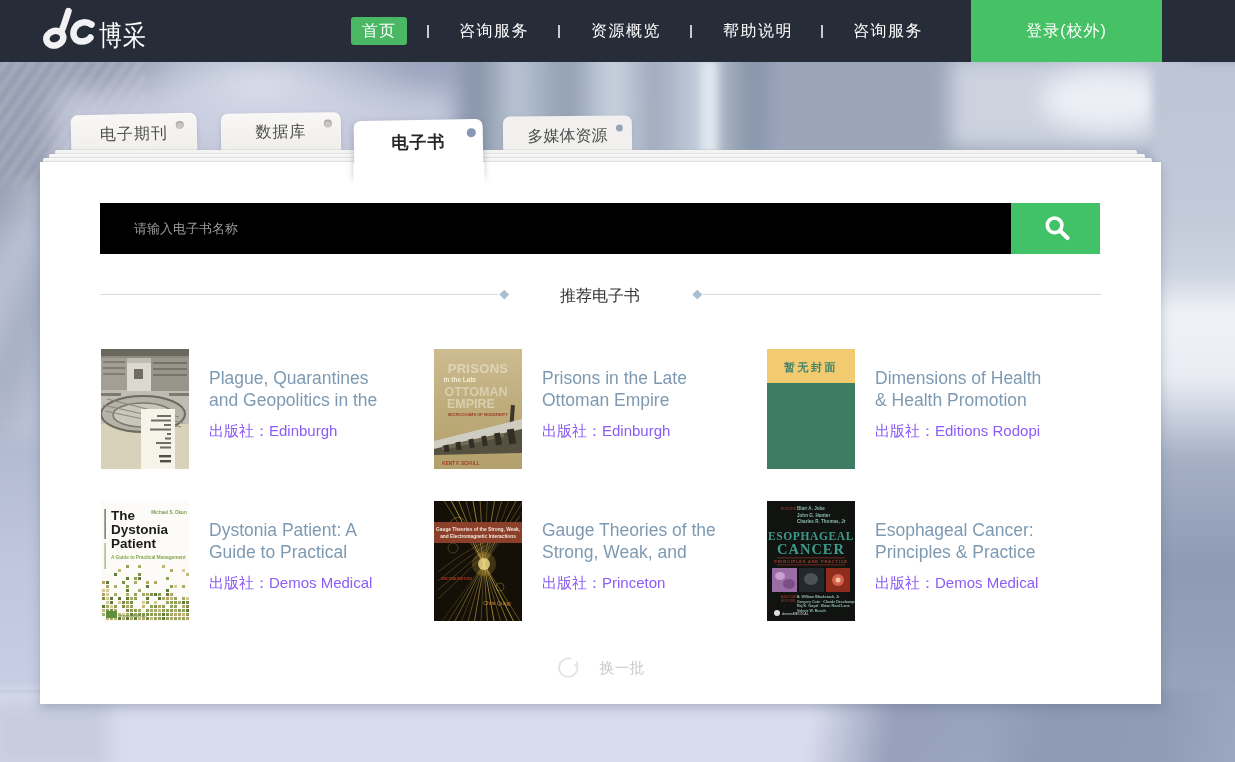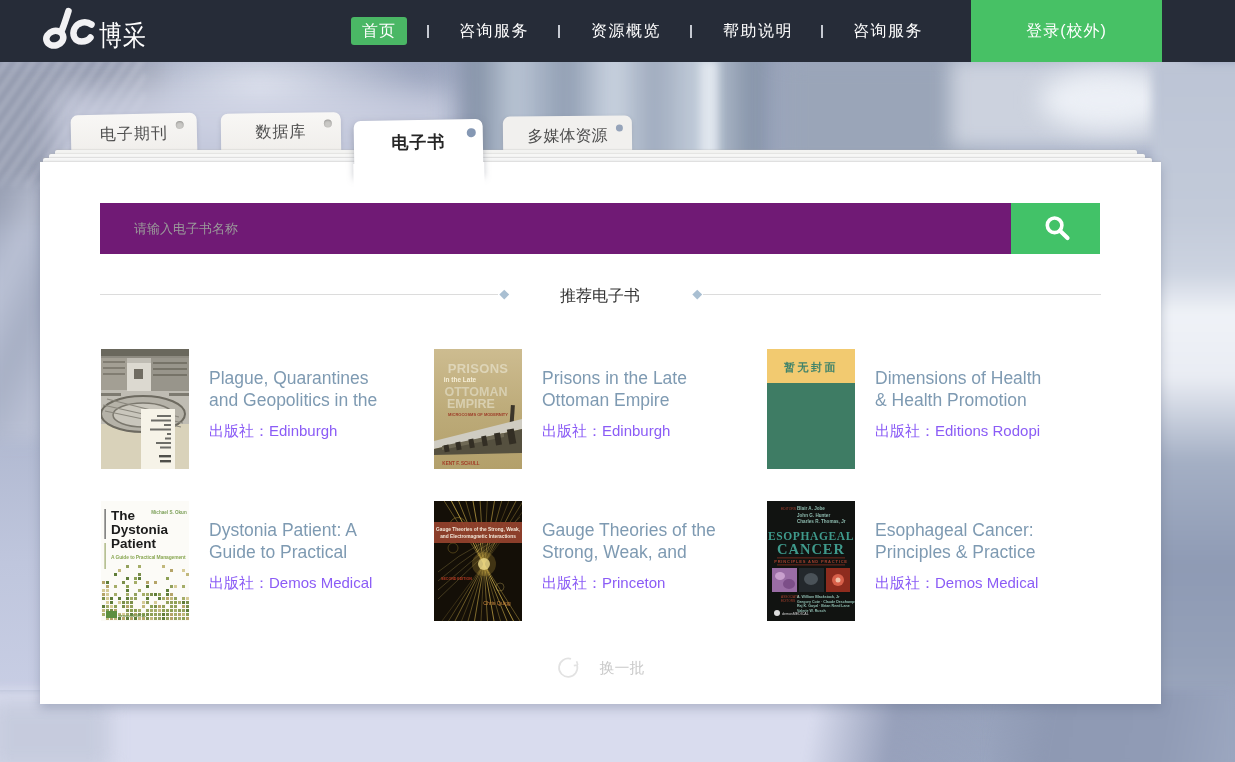--- a/index.html
+++ b/index.html
@@ -45,21 +45,21 @@
 
   
   .sheet { position:absolute; background:#f7f7f6; z-index:4; border-radius:2px 2px 0 0; }
   #s1 { left:55px;  top:150px; width:1082px; height:14px; background:#f3f3f1; box-shadow:0 -1px 1px rgba(170,170,170,0.22); }
   #s2 { left:49px;  top:154px; width:1096px; height:12px; background:#f8f8f7; box-shadow:0 -1px 1px rgba(175,175,175,0.22); }
   #s3 { left:43px;  top:158px; width:1109px; height:10px; background:#fbfbfa; box-shadow:0 -1px 1px rgba(160,160,160,0.28); }
   #card { position:absolute; left:40px; top:162px; width:1121px; height:542px; background:#ffffff; z-index:5;
      box-shadow:0 -1px 1px rgba(160,160,160,0.2), 0 4px 10px rgba(90,100,130,0.35); }
 
   
-  #searchbox { position:absolute; left:60px; top:41px; width:911px; height:51px; background:#701a75; }
+  #searchbox { position:absolute; left:60px; top:41px; width:911px; height:51px; background:#000000; }
   #searchbox .ph { position:absolute; left:34px; top:0; height:51px; line-height:51px; color:#9a9a9a; font-size:13px; }
   #searchbtn { position:absolute; left:971px; top:41px; width:89px; height:51px; background:#42c268; }
 
   
   .hline { position:absolute; top:132px; height:1px; background:#dcdcdc; }
   .diamond { position:absolute; top:128.75px; width:6.5px; height:6.5px; background:#a9bfd2; transform:rotate(45deg); }
   #htext { position:absolute; top:124px; left:460px; width:240px; text-align:center; font-size:16px; color:#333; letter-spacing:0; }
 
   
   .book { position:absolute; width:320px; height:120px; }

